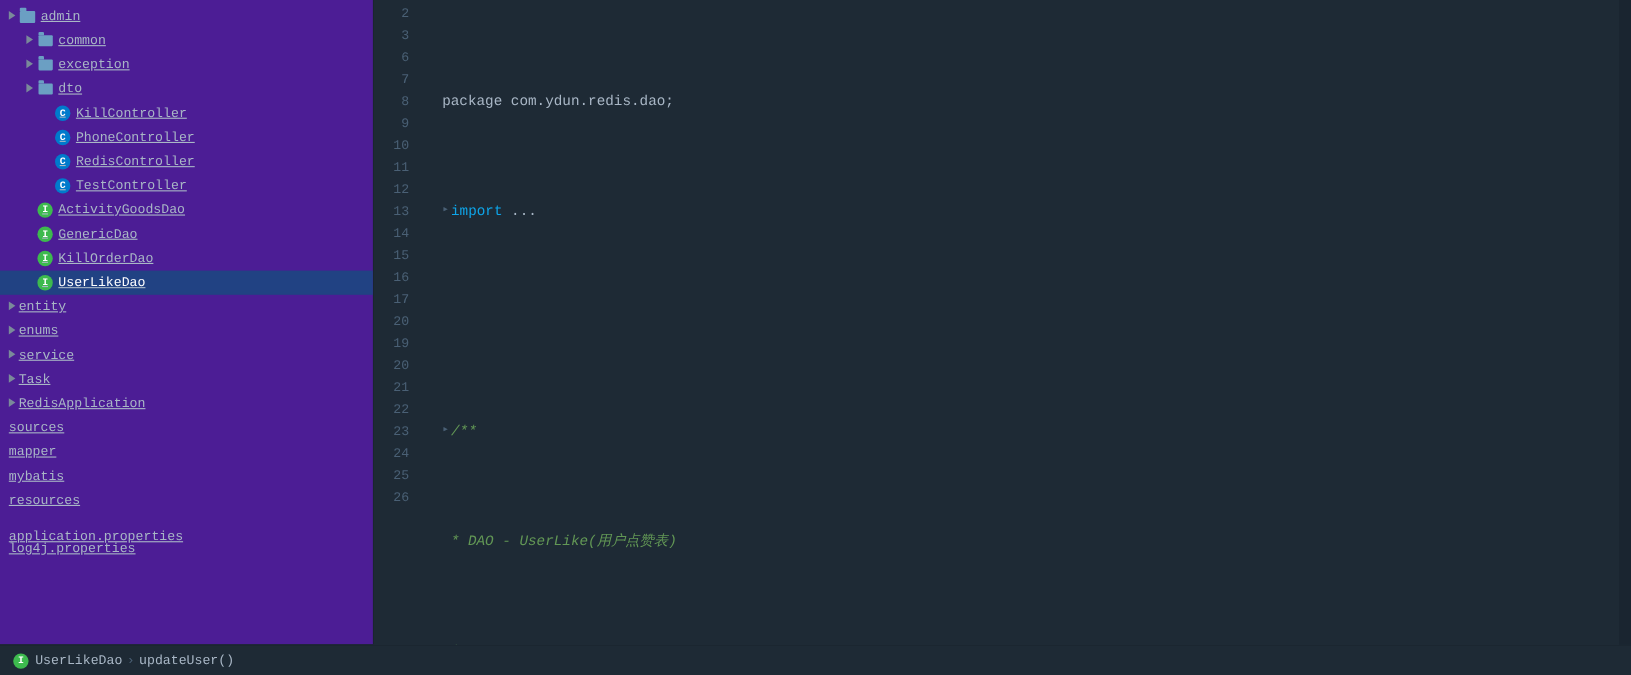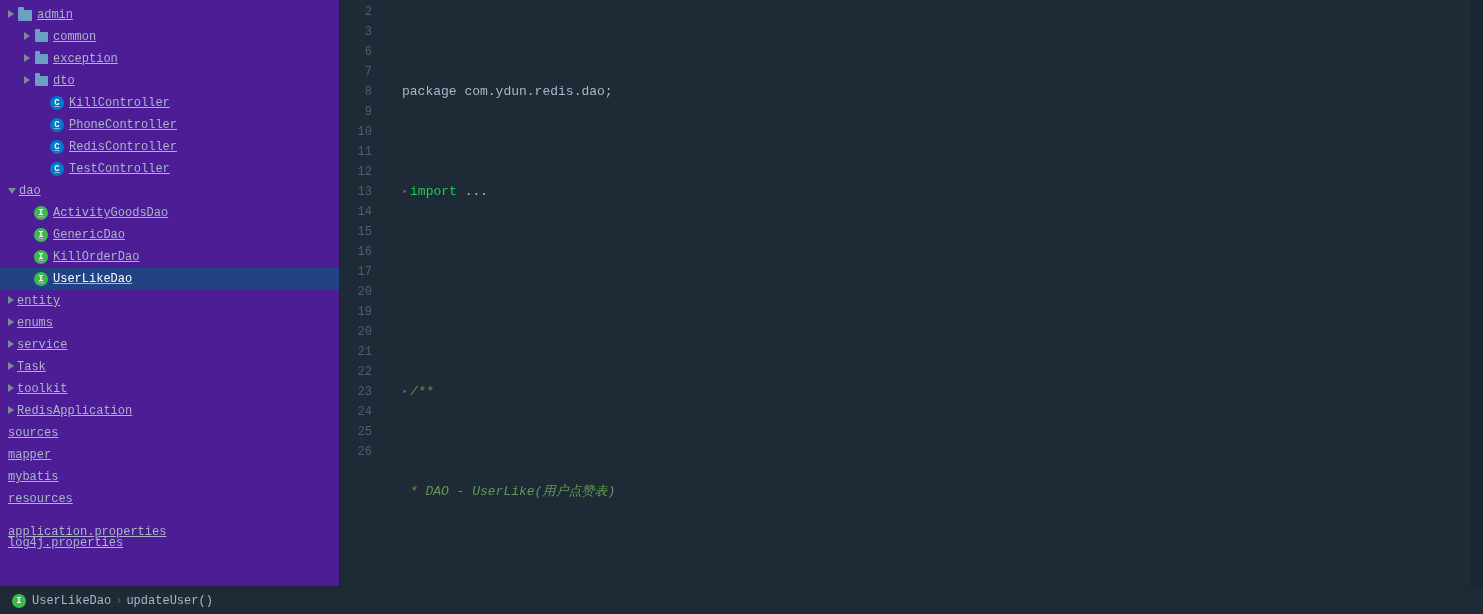--- a/index.html
+++ b/index.html
@@ -164,21 +164,21 @@
       display: flex;
       align-items: center;
       height: 20px;
       position: relative;
     }
     .code-line .no-dot {
       width: 14px;
       flex-shrink: 0;
     }
     
-    .kw { color: #22c55e; }
+    .kw { color: #0ea5e9; }
     .type { color: #a9b7c6; }
     .comment { color: #629755; font-style: italic; }
     .pkg { color: #a9b7c6; }
     .collapse-arrow {
       color: #4a6075;
       font-size: 10px;
       margin-right: 2px;
       cursor: pointer;
     }
     
@@ -275,25 +275,20 @@
 
     <div class="sidebar-item">
       <span class="indent" style="width:32px"></span>
       <span style="width:9px;display:inline-block"></span>
       <span class="icon">
           <span class="circle circle-c">C</span>
         </span>
       <span class="label">TestController</span>
     </div>
 
-    <div class="sidebar-item">
-      <span class="indent" style="width:0px"></span>
-      <span><span class="tri-down"></span></span>
-      <span class="label plain-label">dao</span>
-    </div>
 
     <div class="sidebar-item">
       <span class="indent" style="width:16px"></span>
       <span style="width:9px;display:inline-block"></span>
       <span class="icon">
           <span class="circle circle-i">I</span>
         </span>
       <span class="label">ActivityGoodsDao</span>
     </div>
 
@@ -342,25 +337,20 @@
       <span><span class="tri-right"></span></span>
       <span class="label plain-label">service</span>
     </div>
 
     <div class="sidebar-item">
       <span class="indent" style="width:0px"></span>
       <span><span class="tri-right"></span></span>
       <span class="label plain-label">Task</span>
     </div>
 
-    <div class="sidebar-item">
-      <span class="indent" style="width:0px"></span>
-      <span><span class="tri-right"></span></span>
-      <span class="label plain-label">toolkit</span>
-    </div>
 
     <div class="sidebar-item">
       <span class="indent" style="width:0px"></span>
       <span><span class="tri-right"></span></span>
       <span class="label plain-label">RedisApplication</span>
     </div>
 
     <div class="sidebar-item">
       <span class="indent" style="width:0px"></span>
       <span class="label plain-label">sources</span>

